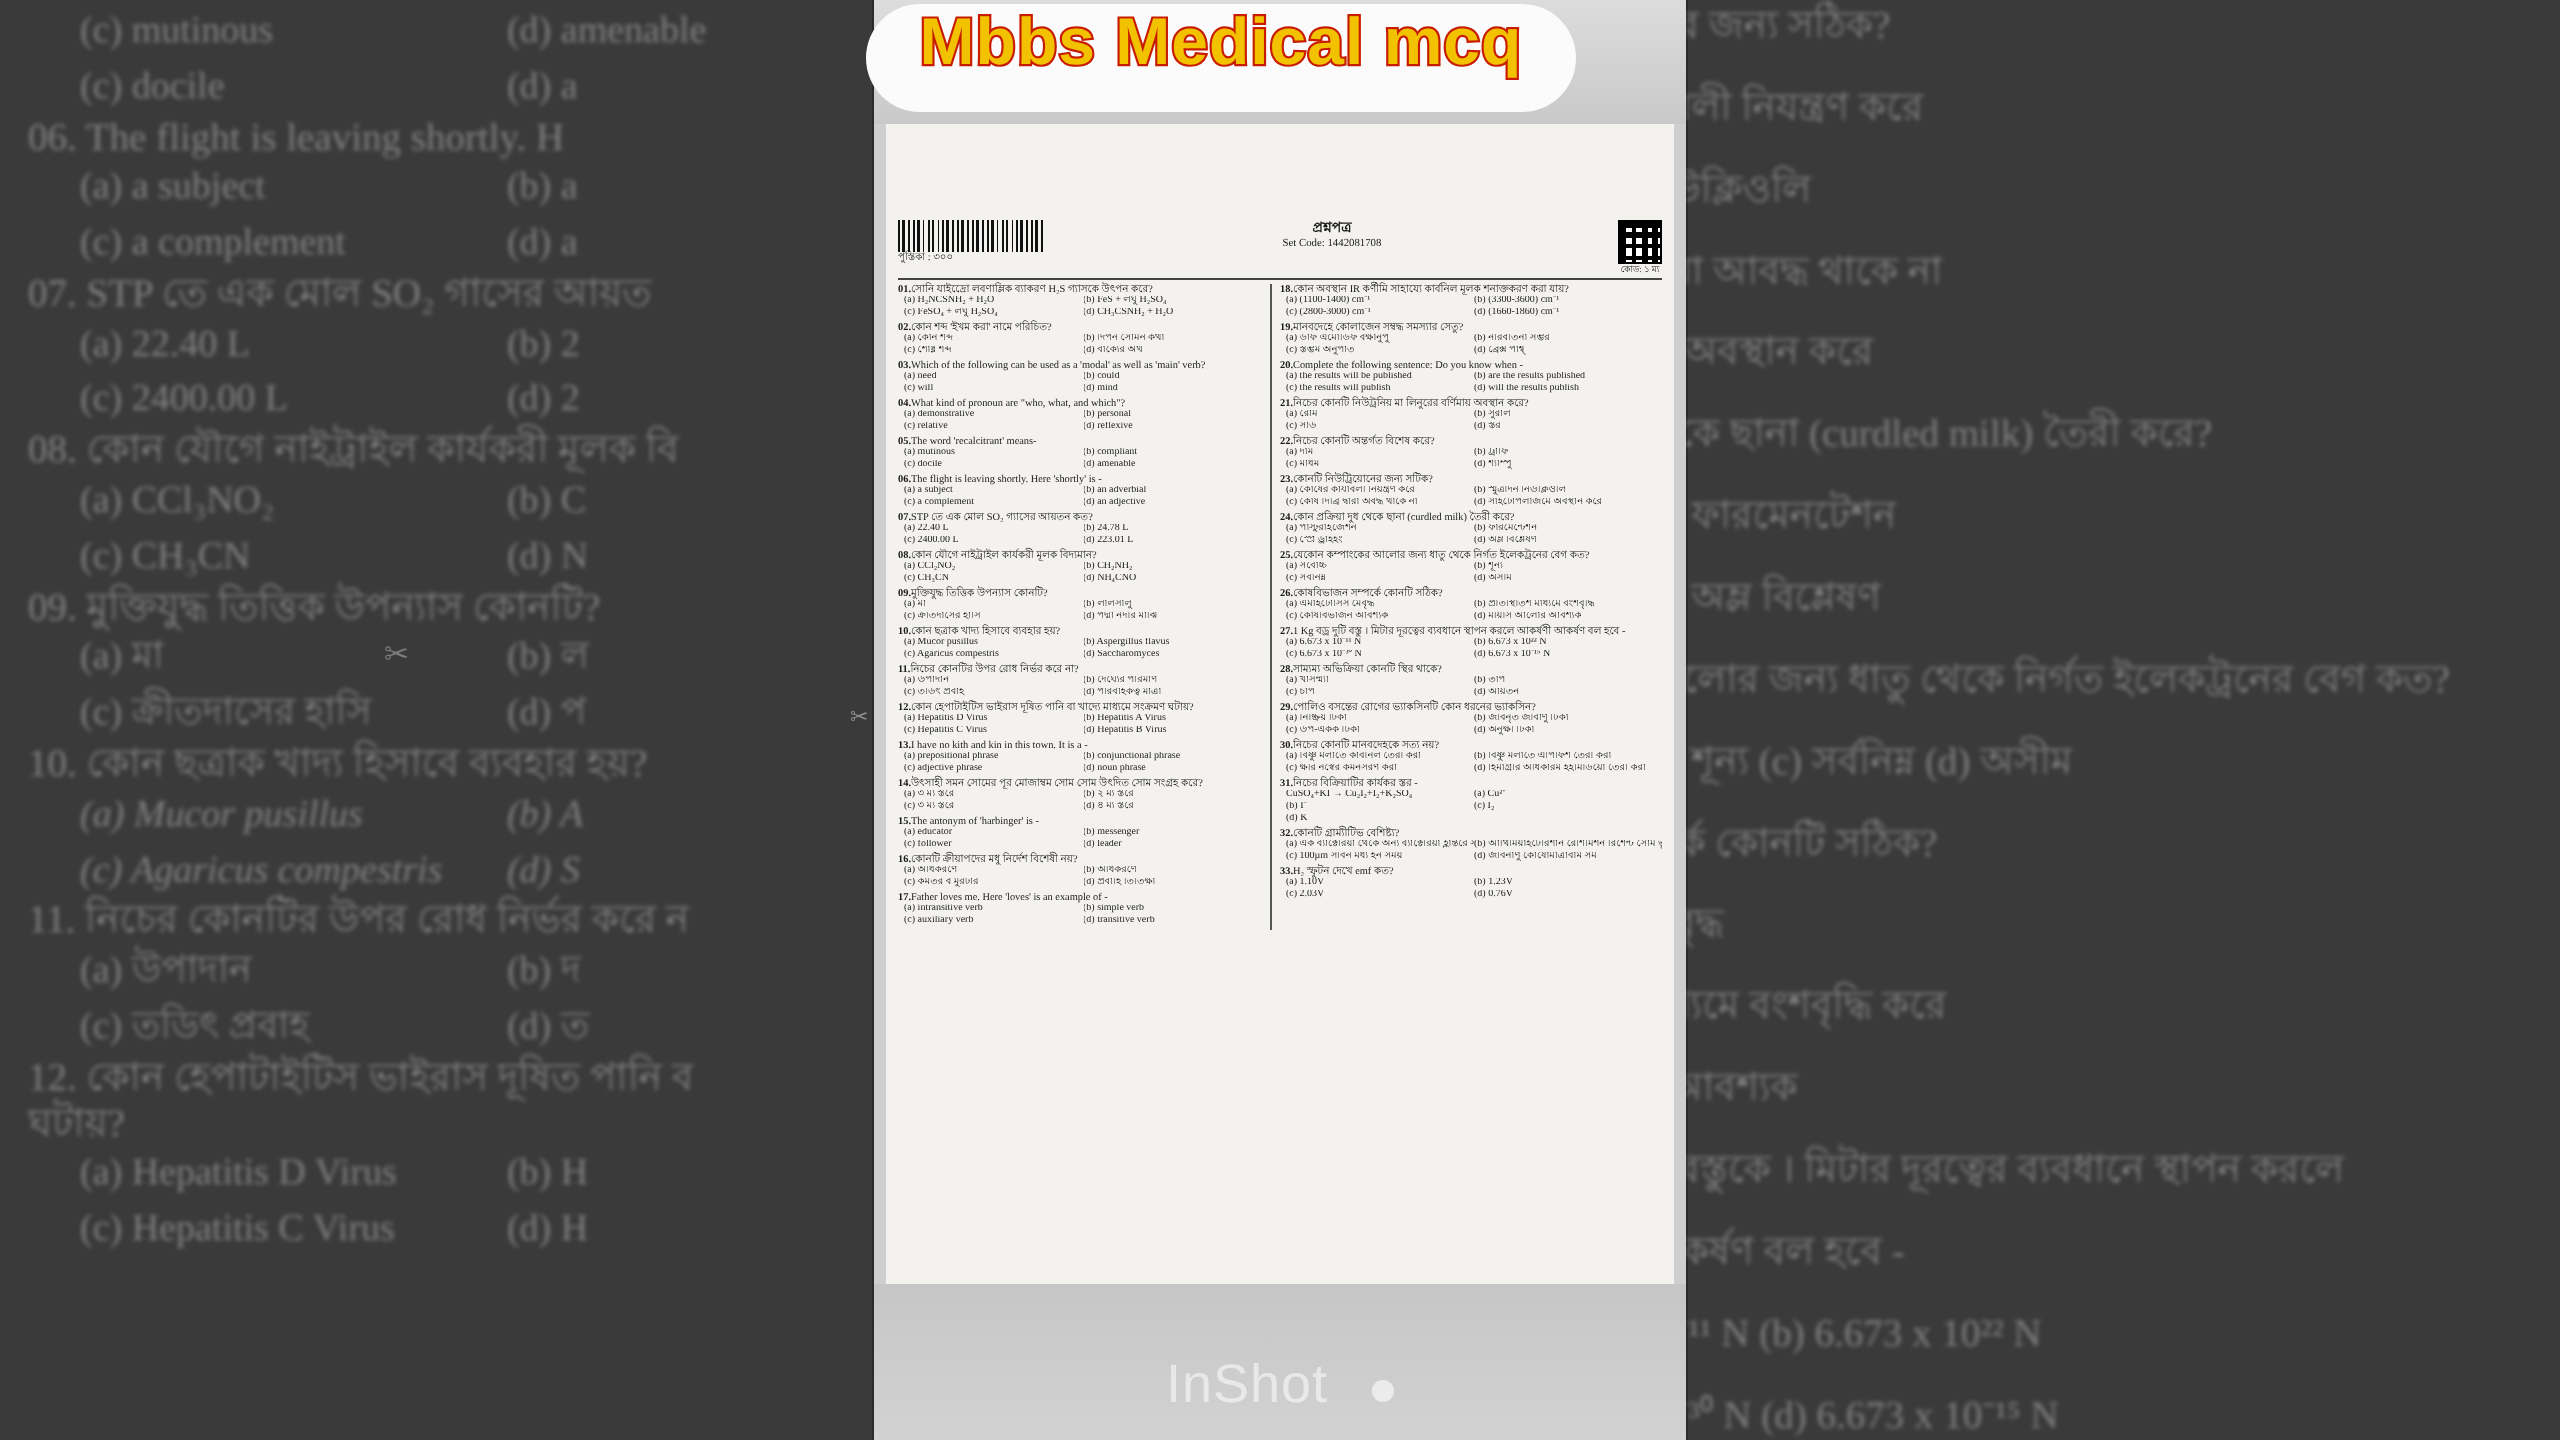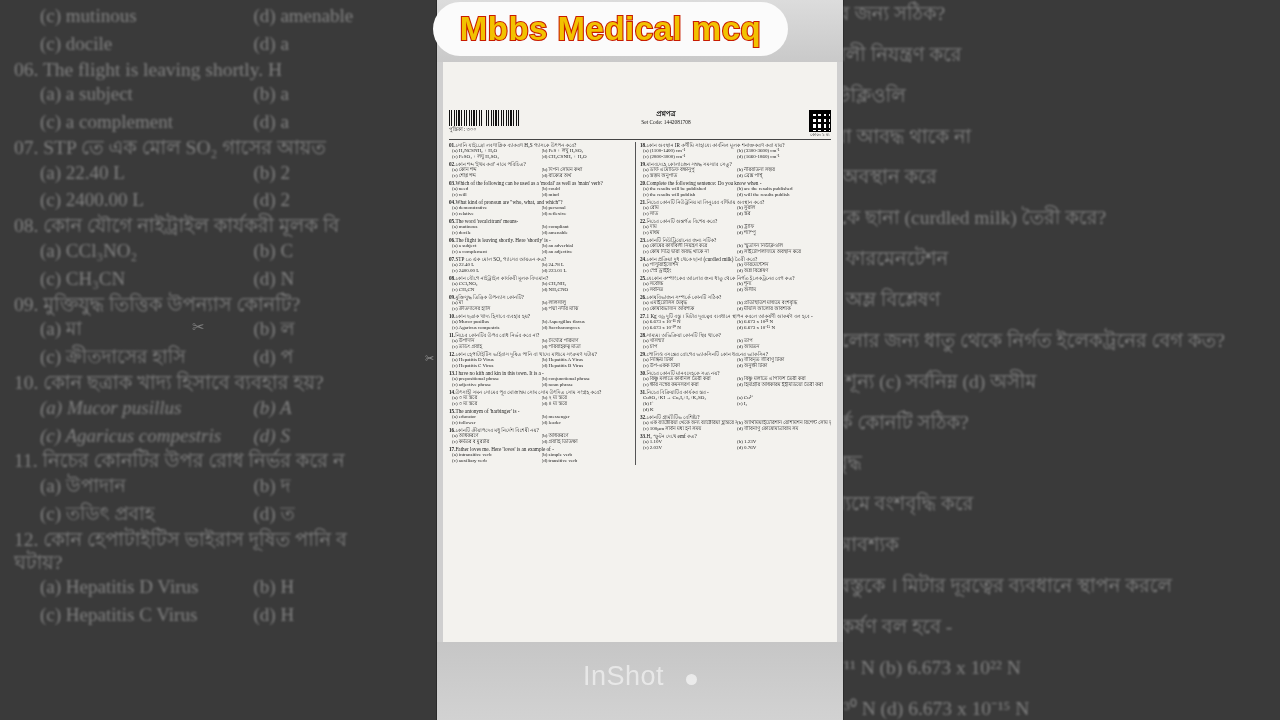--- a/index.html
+++ b/index.html
@@ -160,40 +160,39 @@
   
   .title-pill {
     position: absolute;
     left: 433px;
     top: 2px;
     width: 355px;
     height: 54px;
     background: #fbfbfb;
     border-radius: 30px;
     display: flex;
-    align-items: center;
     justify-content: center;
   }
   .title-text {
     font-family: "Liberation Sans", sans-serif;
     font-weight: bold;
     font-size: 33px;
     color: #f2c200;
     -webkit-text-stroke: 2.2px #c81c00;
     paint-order: stroke fill;
     letter-spacing: 0.5px;
     white-space: nowrap;
   }
 
   
   .watermark {
     position: absolute;
     left: 50%;
     transform: translateX(-50%);
-    bottom: 28px;
+    bottom: 12px;
     font-family: "Liberation Sans", sans-serif;
     font-size: 27px;
     color: rgba(255,255,255,0.55);
     letter-spacing: 0.5px;
     display: flex;
     align-items: baseline;
     gap: 20px;
     text-align: right;
   }
   .watermark .dot {

